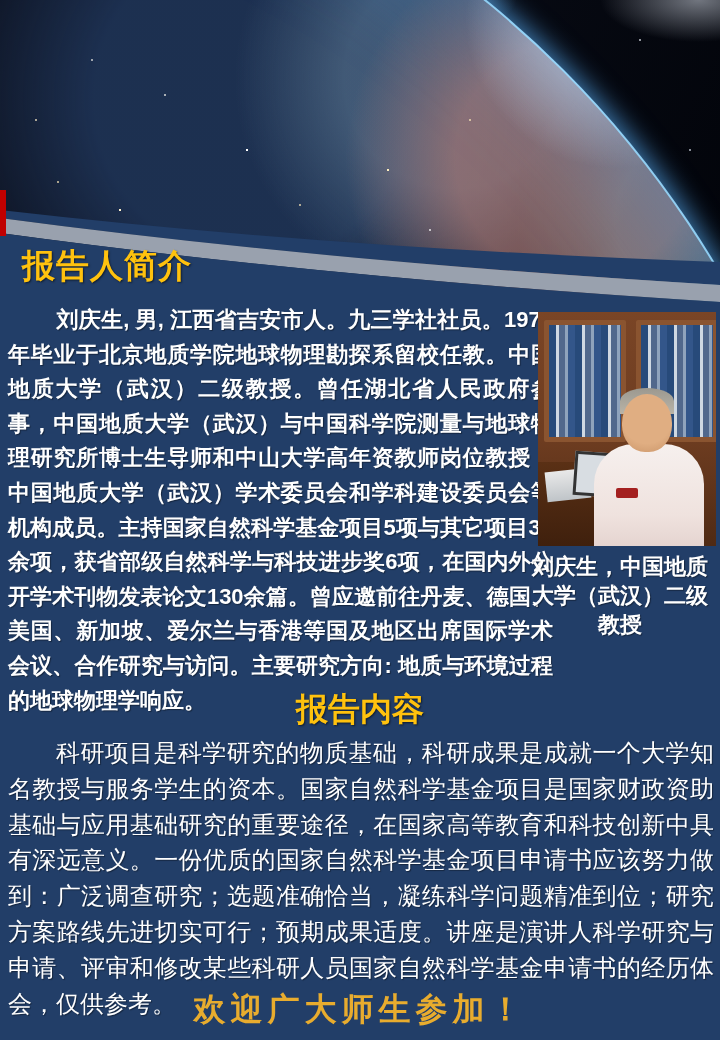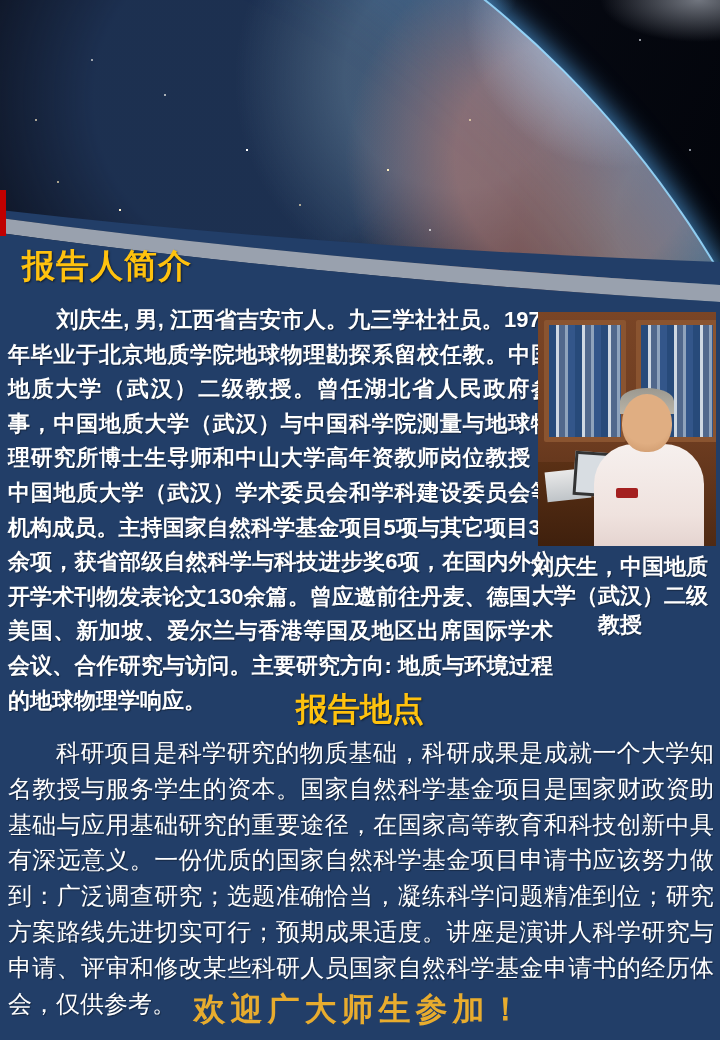--- a/index.html
+++ b/index.html
@@ -148,18 +148,18 @@
     <div class="desk"></div>
     <div class="papers"></div>
     <div class="frame"></div>
     <div class="person-shirt"></div>
     <div class="person-hair"></div>
     <div class="person-head"></div>
     <div class="badge"></div>
   </div>
   <div class="photo-caption">刘庆生，中国地质大学（武汉）二级教授</div>
 
-  <div class="section-heading content-heading">报告地点</div>
+  <div class="section-heading content-heading">报告内容</div>
   <div class="content-body">科研项目是科学研究的物质基础，科研成果是成就一个大学知名教授与服务学生的资本。国家自然科学基金项目是国家财政资助基础与应用基础研究的重要途径，在国家高等教育和科技创新中具有深远意义。一份优质的国家自然科学基金项目申请书应该努力做到：广泛调查研究；选题准确恰当，凝练科学问题精准到位；研究方案路线先进切实可行；预期成果适度。讲座是演讲人科学研究与申请、评审和修改某些科研人员国家自然科学基金申请书的经历体会，仅供参考。</div>
 
   <div class="welcome-line">欢迎广大师生参加！</div>
 
 </div>
 
 </body></html>

